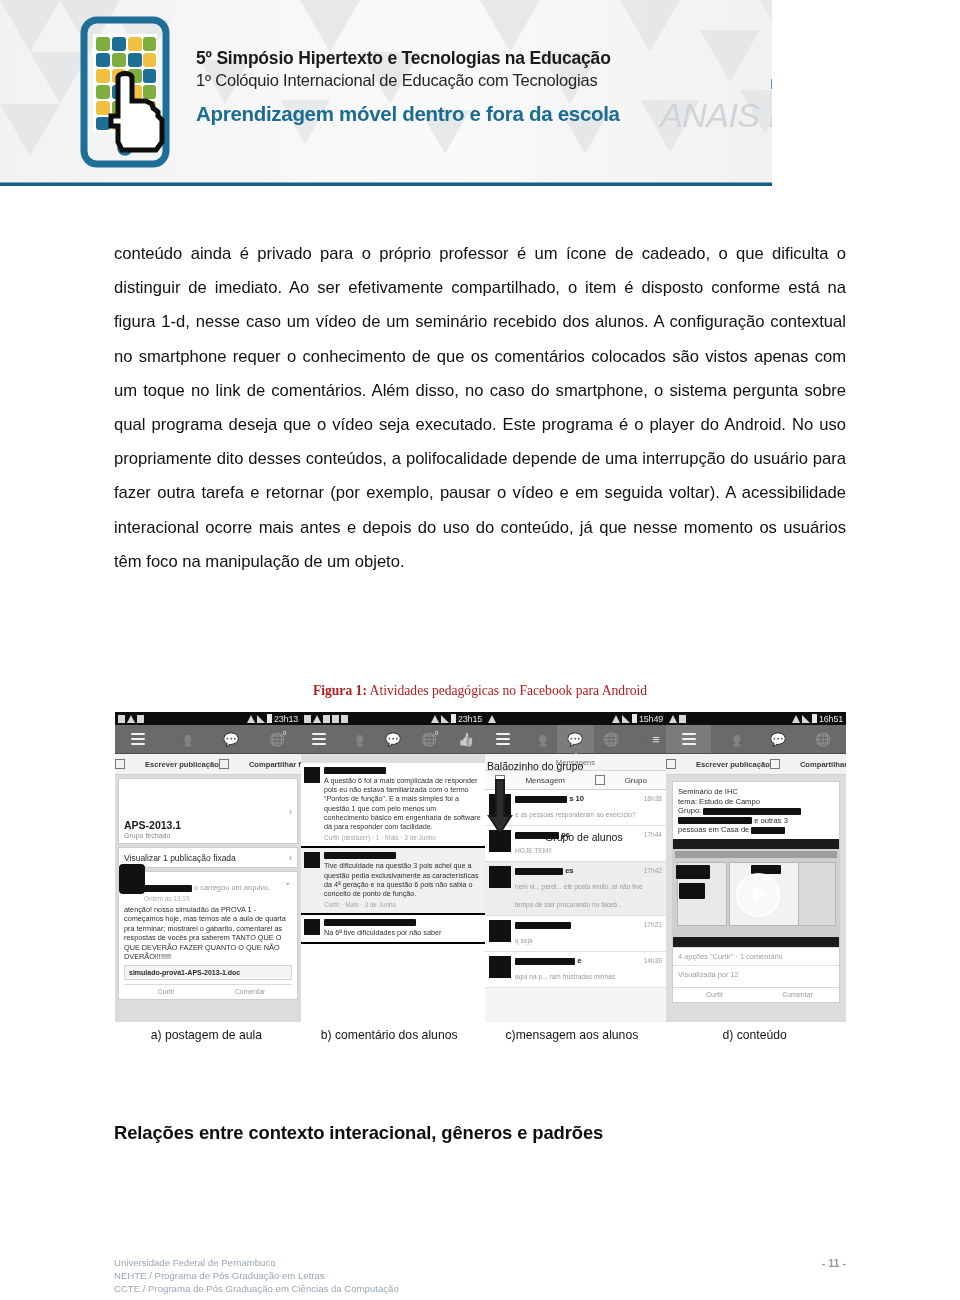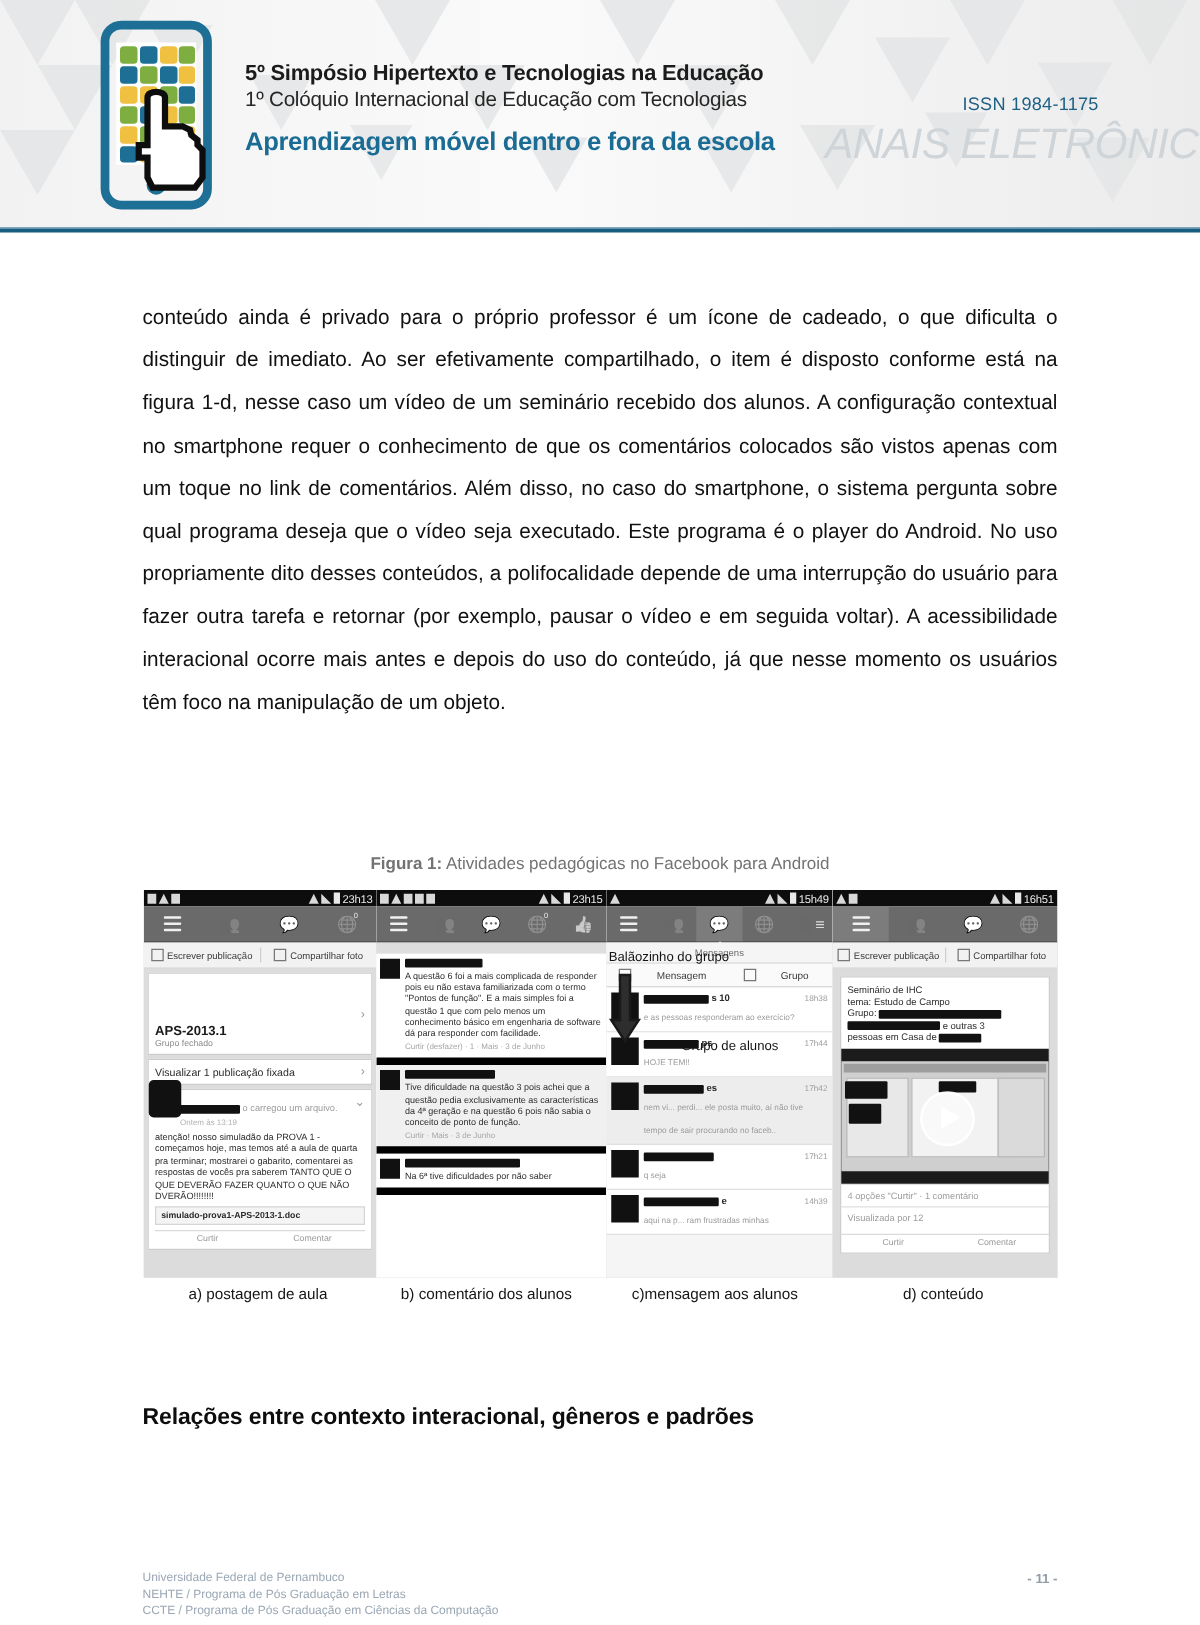--- a/index.html
+++ b/index.html
@@ -12,21 +12,21 @@
     height: 1300px;
     position: relative;
     font-family: "Liberation Sans", sans-serif;
     overflow: hidden;
   }
 
   
   .banner {
     position: absolute;
     left: 0; top: 0;
-    width: 960px; height: 186px;
+    width: 772px; height: 186px;
     background: #fbfbfb;
     overflow: hidden;
   }
   .banner-pattern {
     position: absolute;
     left: 0; top: 0; width: 960px; height: 186px;
   }
   .banner-inner {
     position: absolute;
     left: 0; top: 0; width: 960px; height: 186px;
@@ -114,22 +114,23 @@
     margin: 0;
   }
 
   
   .fig-caption {
     position: absolute;
     left: 114px; top: 683px;
     width: 732px;
     text-align: center;
     font-size: 13.6px;
-    color: #737373;
-    white-space: nowrap;
+    color: #b91c1c;
+    white-space: nowrap;
+    font-family: Liberation Serif, serif;
   }
   .fig-caption b { font-weight: bold; }
 
   .figure-wrap {
     position: absolute;
     left: 115px; top: 712px;
     width: 731px; height: 310px;
     background: #cfcfcf;
     display: flex;
     overflow: hidden;
@@ -214,23 +215,24 @@
     height: 20px;
     background: #f2f2f2;
     display: flex;
     align-items: center;
     border-bottom: 1px solid #d2d2d2;
     font-size: 7.6px;
     color: #3a3a3a;
   }
   .actionbar .ab {
     flex: 1;
-    display: flex; align-items: center; justify-content: center;
-    gap: 3px;
-    white-space: nowrap;
+    display: flex; align-items: center; 
+    gap: 20px;
+    white-space: nowrap;
+    font-weight: bold;
   }
   .ab-ico {
     display: inline-block;
     width: 8px; height: 8px;
     border: 1px solid #777;
   }
   .divider-v { width: 1px; height: 12px; background: #d0d0d0; }
 
   .feed {
     background: #dcdcdc;
@@ -286,21 +288,21 @@
   .likebar {
     display: flex; border-top: 1px solid #dadada; margin-top: 4px;
     padding-top: 3px;
   }
   .likebar span {
     flex: 1; text-align: center; font-size: 7px; color: #9a9a9a;
   }
 
   .comment {
     display: flex; gap: 4px; padding: 4px 3px;
-    border-bottom: 6px solid #000000; background: #fff;
+    border-bottom: 2px solid #000000; background: #fff;
   }
   .comment.alt { background: #f0f0f0; }
   .c-text { font-size: 7.2px; line-height: 9.2px; color: #2e2e2e; flex: 1; }
   .c-actions { font-size: 6.4px; color: #a5a5a5; margin-top: 2px; }
 
   .composer {
     position: absolute; left: 0; bottom: 17px;
     width: 100%; height: 18px;
     background: #f4f4f4; border-top: 4px solid #3b82f6;
     display: flex; align-items: center; justify-content: flex-start;

